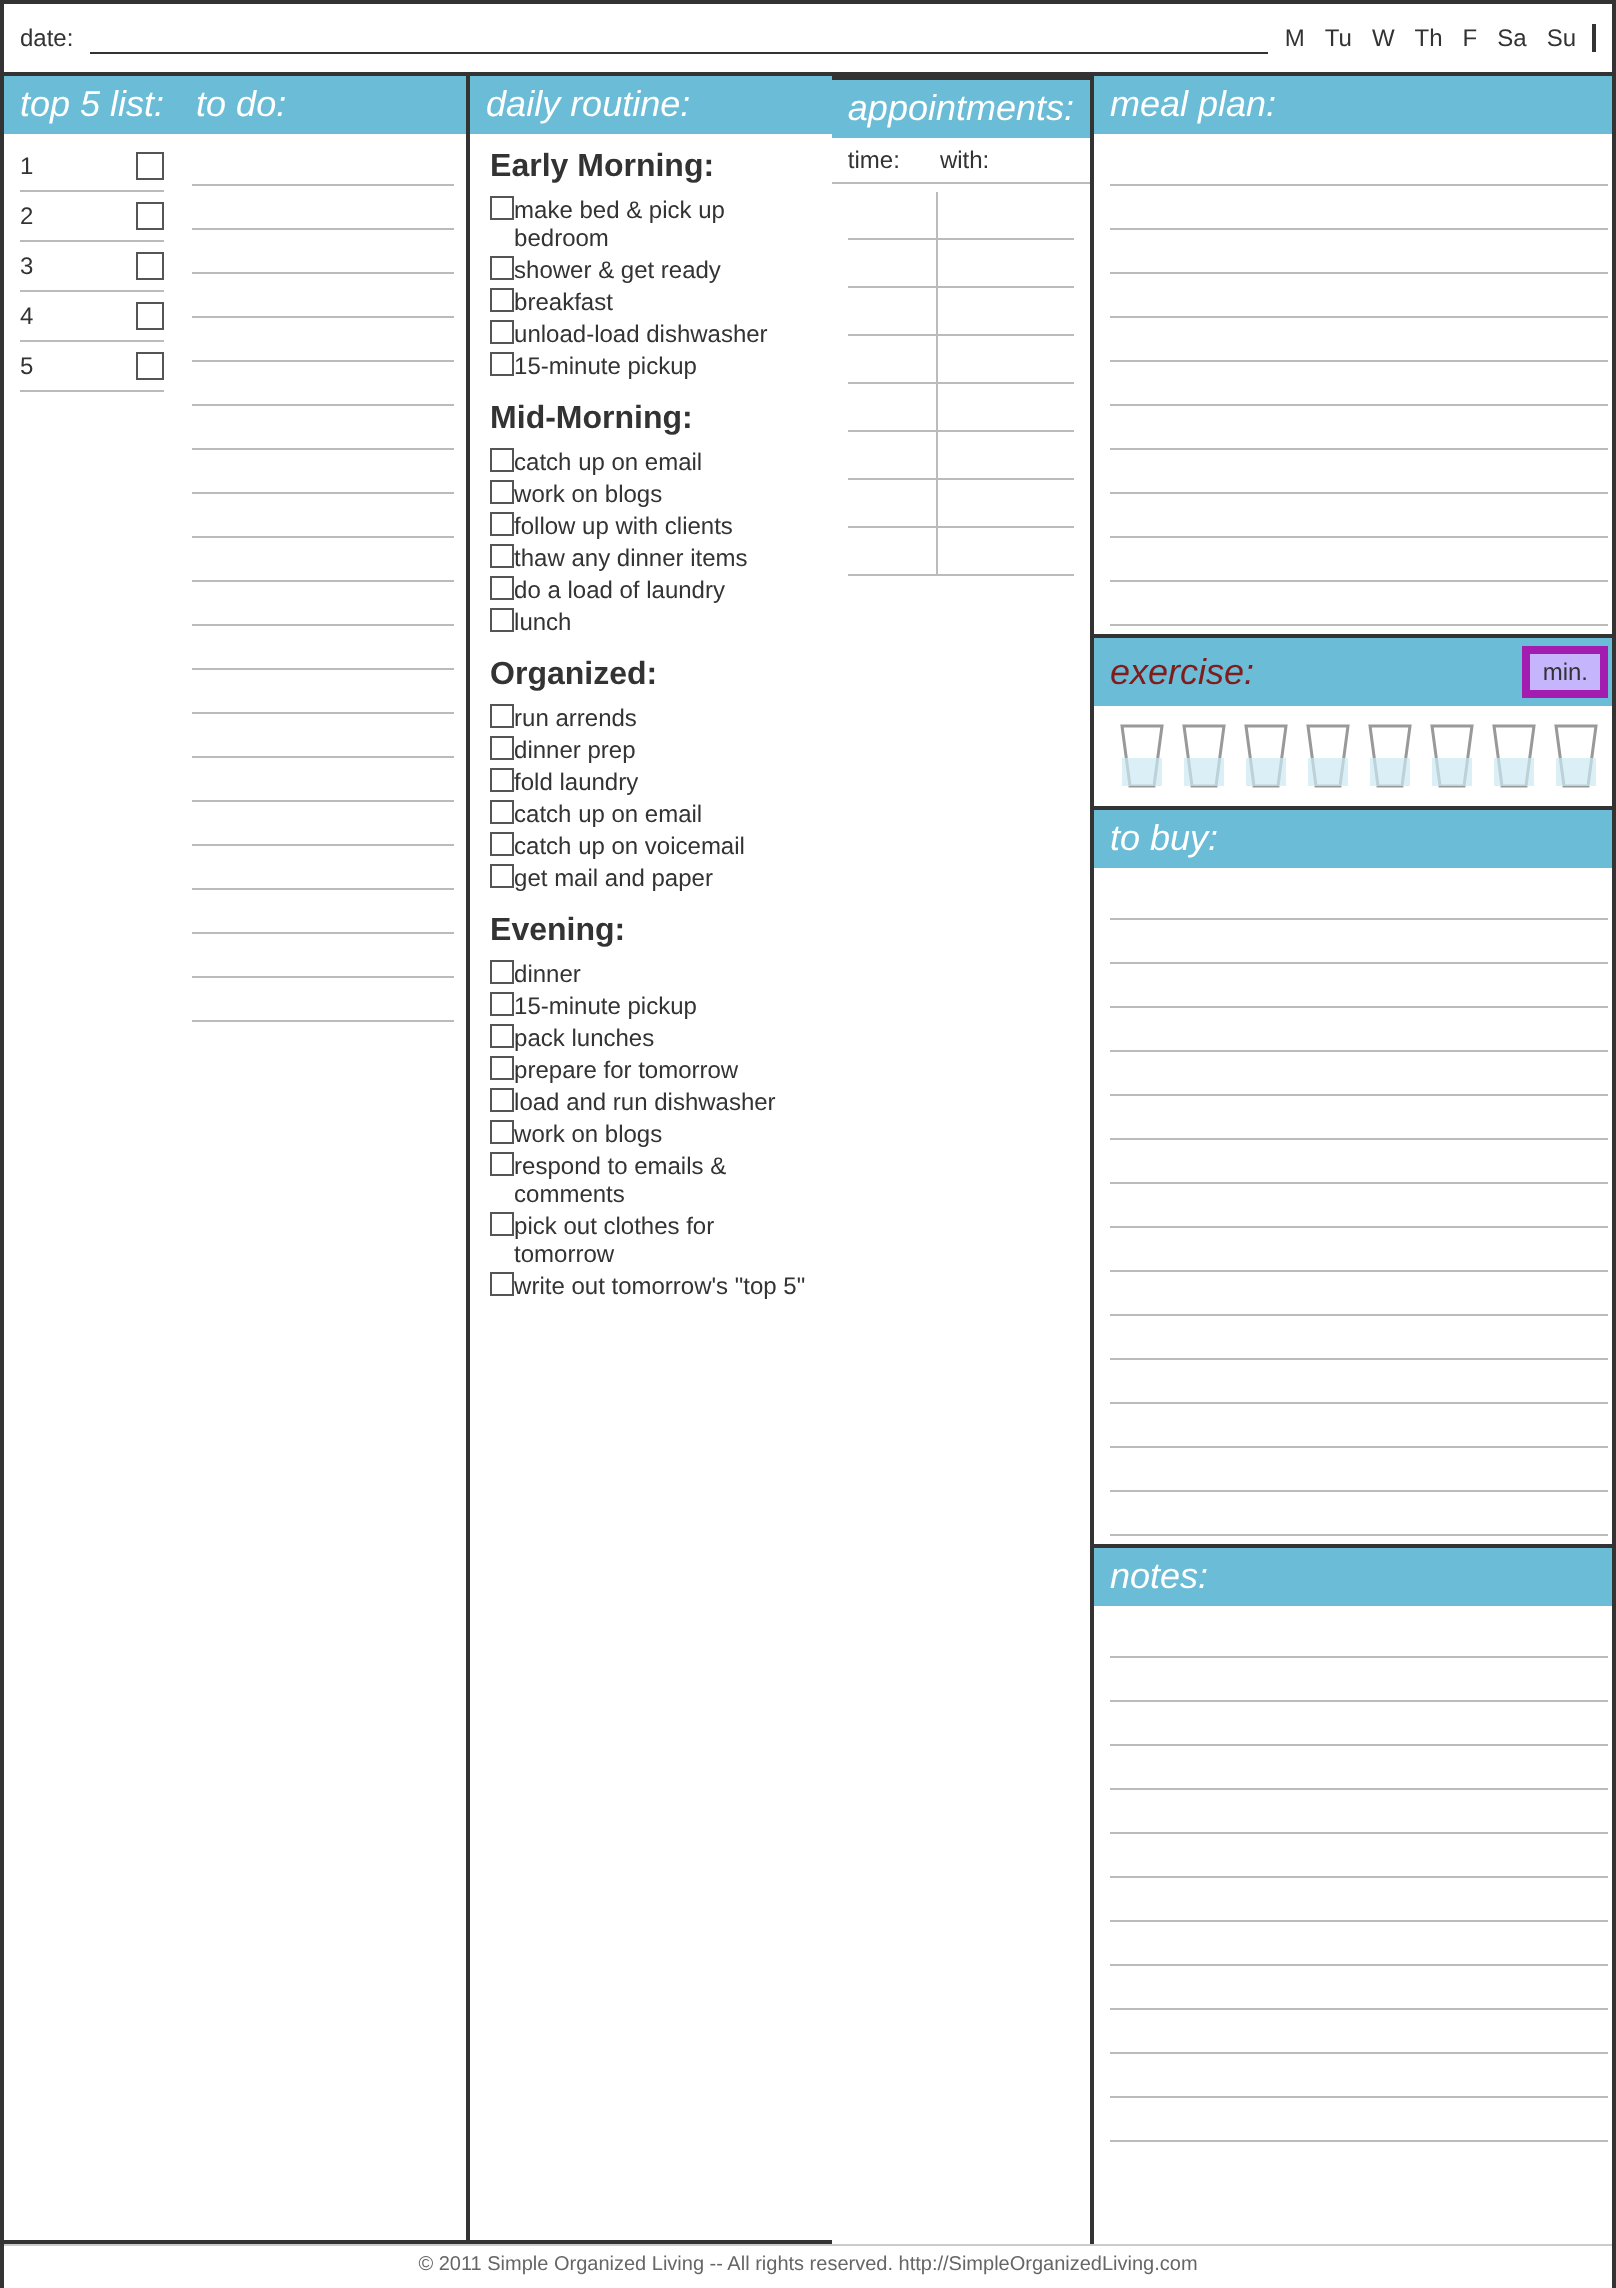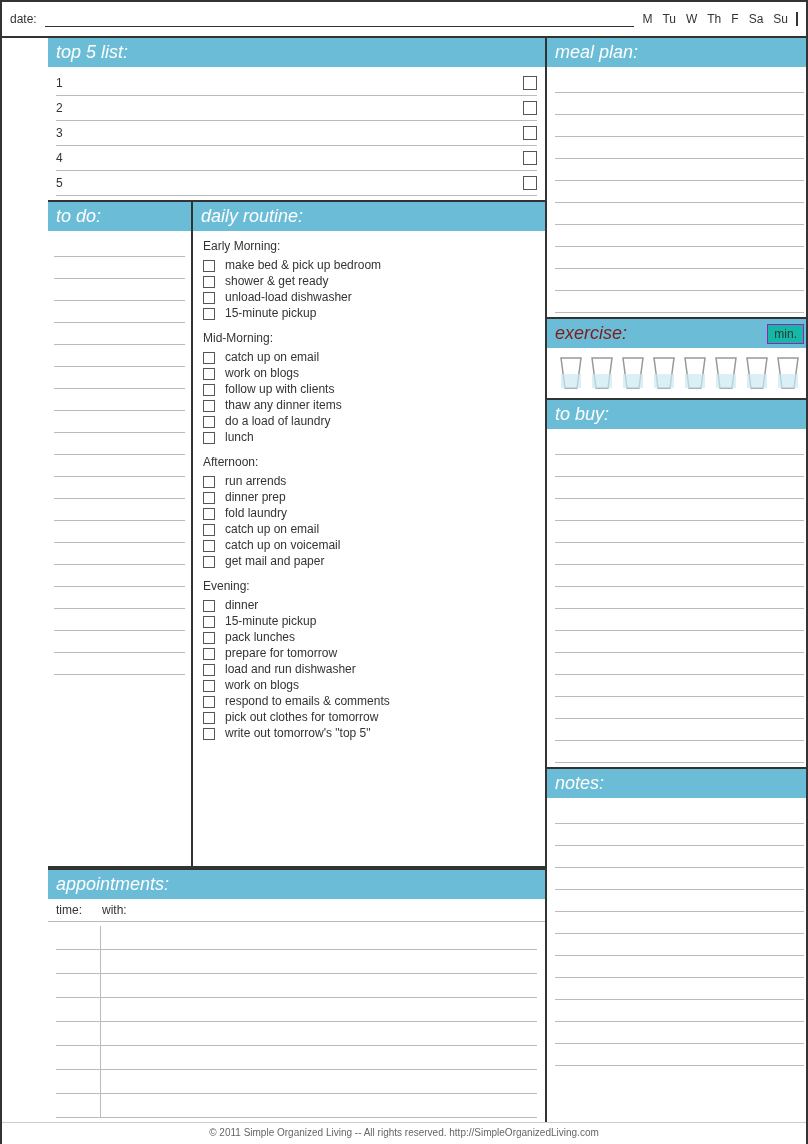--- a/index.html
+++ b/index.html
@@ -47,22 +47,20 @@
     .main-wrapper {
       display: flex;
       height: calc(1144px - 36px - 24px);
     }
 
     
     .left-col {
       flex: 0 0 545px;
       border-right: 2px solid #333;
       display: flex;
-      flex-direction: column;
-      padding-left: 46px;
     }
 
     
     .right-col {
       flex: 1;
       display: flex;
       flex-direction: column;
     }
 
     
@@ -117,30 +115,30 @@
       flex: 1;
       display: flex;
       flex-direction: column;
     }
     .routine-content {
       padding: 8px 10px;
       flex: 1;
       overflow: visible;
     }
     .routine-section-title {
-      font-weight: normal;
-      font-size: 12px;
+      font-weight: bold;
+      font-size: 16px;
       margin-top: 10px;
       margin-bottom: 4px;
     }
     .routine-section-title:first-child { margin-top: 0; }
     .routine-item {
       display: flex;
-      align-items: flex-end;
-      gap: 10px;
+      align-items: flex-start;
+      gap: 0;
       padding: 1px 0;
       font-size: 12px;
     }
     .r-checkbox {
       width: 12px;
       height: 12px;
       border: 1px solid #555;
       display: inline-block;
       flex-shrink: 0;
     }
@@ -197,22 +195,22 @@
       justify-content: space-between;
       background: #6bbcd6;
       padding: 4px 8px;
     }
     .exercise-title {
       color: #7f1d1d;
       font-size: 18px;
       font-style: italic;
     }
     .exercise-min-box {
-      background: #14b8a6;
-      border: 1px solid #a21caf;
+      background: #c4b5fd;
+      border: 4px solid #a21caf;
       padding: 2px 6px;
       font-size: 12px;
     }
     .water-glasses {
       display: flex;
       gap: 3px;
       padding: 8px 10px;
       justify-content: center;
     }
     .glass {
@@ -353,20 +351,24 @@
           <div class="routine-item">
             <div class="r-checkbox"></div>
             <span>make bed &amp; pick up bedroom</span>
           </div>
           <div class="routine-item">
             <div class="r-checkbox"></div>
             <span>shower &amp; get ready</span>
           </div>
           <div class="routine-item">
             <div class="r-checkbox"></div>
+            <span>breakfast</span>
+          </div>
+          <div class="routine-item">
+            <div class="r-checkbox"></div>
             <span>unload-load dishwasher</span>
           </div>
           <div class="routine-item">
             <div class="r-checkbox"></div>
             <span>15-minute pickup</span>
           </div>
 
           <div class="routine-section-title">Mid-Morning:</div>
           <div class="routine-item">
             <div class="r-checkbox"></div>
@@ -386,21 +388,21 @@
           </div>
           <div class="routine-item">
             <div class="r-checkbox"></div>
             <span>do a load of laundry</span>
           </div>
           <div class="routine-item">
             <div class="r-checkbox"></div>
             <span>lunch</span>
           </div>
 
-          <div class="routine-section-title">Afternoon:</div>
+          <div class="routine-section-title">Organized:</div>
           <div class="routine-item">
             <div class="r-checkbox"></div>
             <span>run arrends</span>
           </div>
           <div class="routine-item">
             <div class="r-checkbox"></div>
             <span>dinner prep</span>
           </div>
           <div class="routine-item">
             <div class="r-checkbox"></div>

